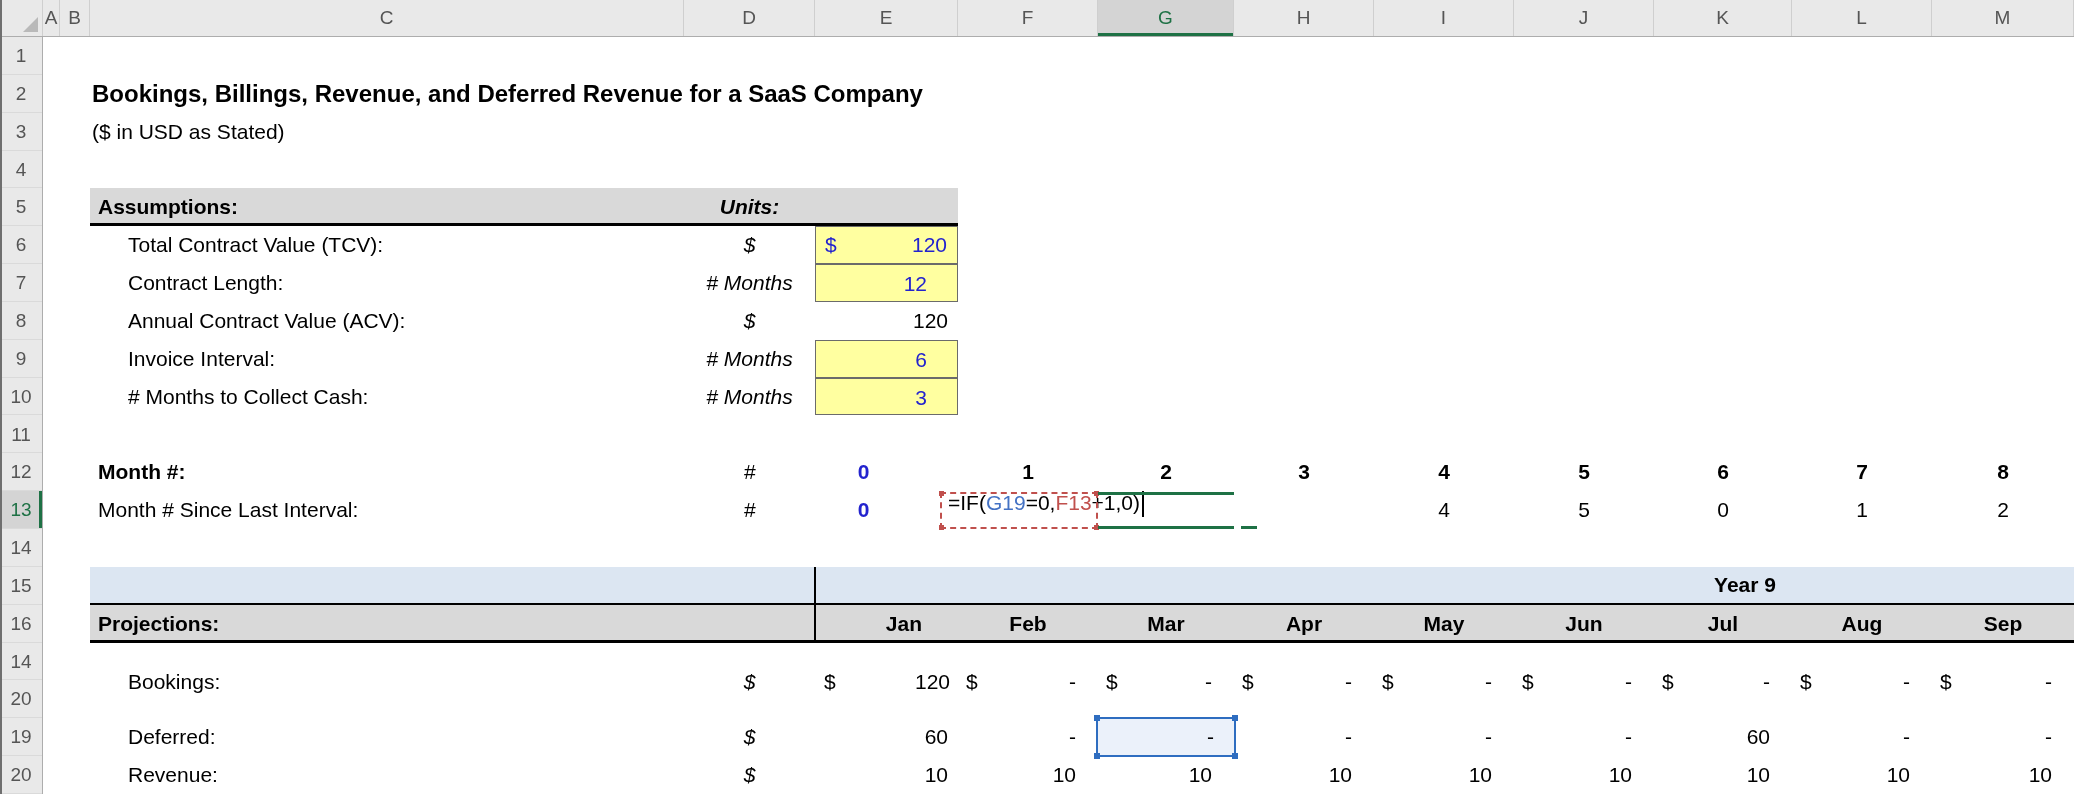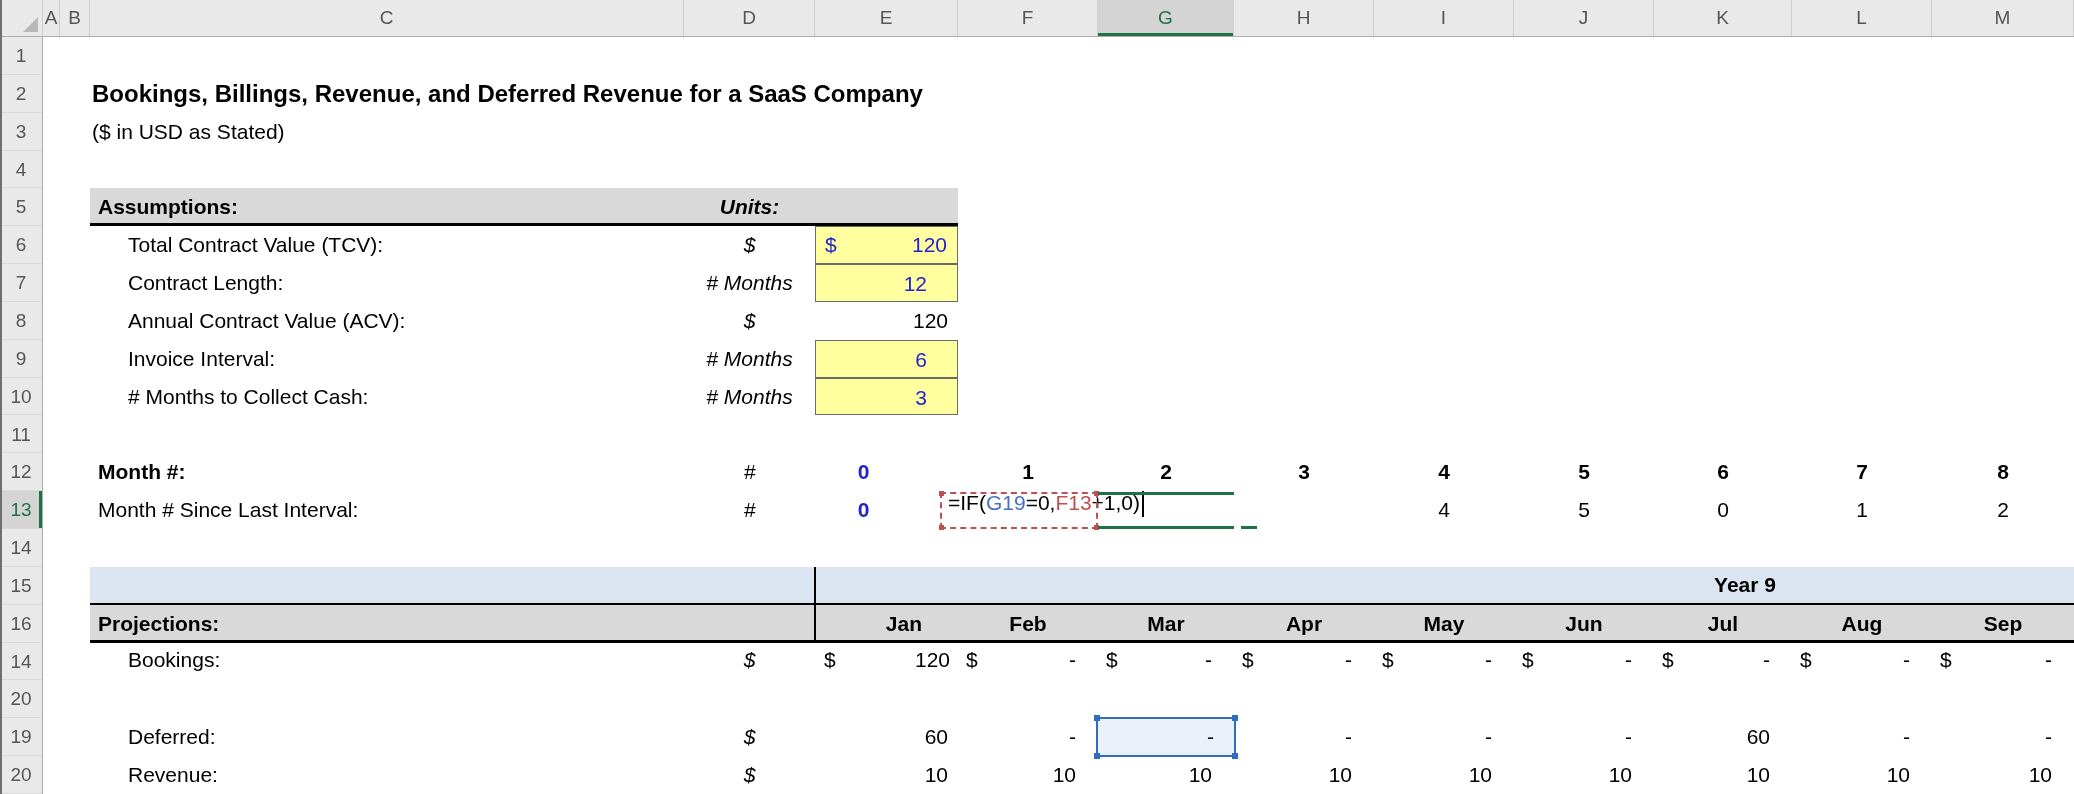--- a/index.html
+++ b/index.html
@@ -226,21 +226,21 @@
       <span class="bold" style="position:absolute;left:1008px;width:136px;text-align:center">Mar</span>
       <span class="bold" style="position:absolute;left:1144px;width:140px;text-align:center">Apr</span>
       <span class="bold" style="position:absolute;left:1284px;width:140px;text-align:center">May</span>
       <span class="bold" style="position:absolute;left:1424px;width:140px;text-align:center">Jun</span>
       <span class="bold" style="position:absolute;left:1564px;width:138px;text-align:center">Jul</span>
       <span class="bold" style="position:absolute;left:1702px;width:140px;text-align:center">Aug</span>
       <span class="bold" style="position:absolute;left:1842px;width:142px;text-align:center">Sep</span>
     </div>
   </div>
 
-  <div class="row" style="top:641px">
+  <div class="row" style="top:663px">
     <div class="cell cC indent">Bookings:</div>
     <div class="cell cD ital ctr">$</div>
     <div class="cell cE acctE">
       <span>$</span>
       <span>120</span>
     </div>
     <div class="cell cF acct">
         <span>$</span>
         <span>-</span>
       </div>

